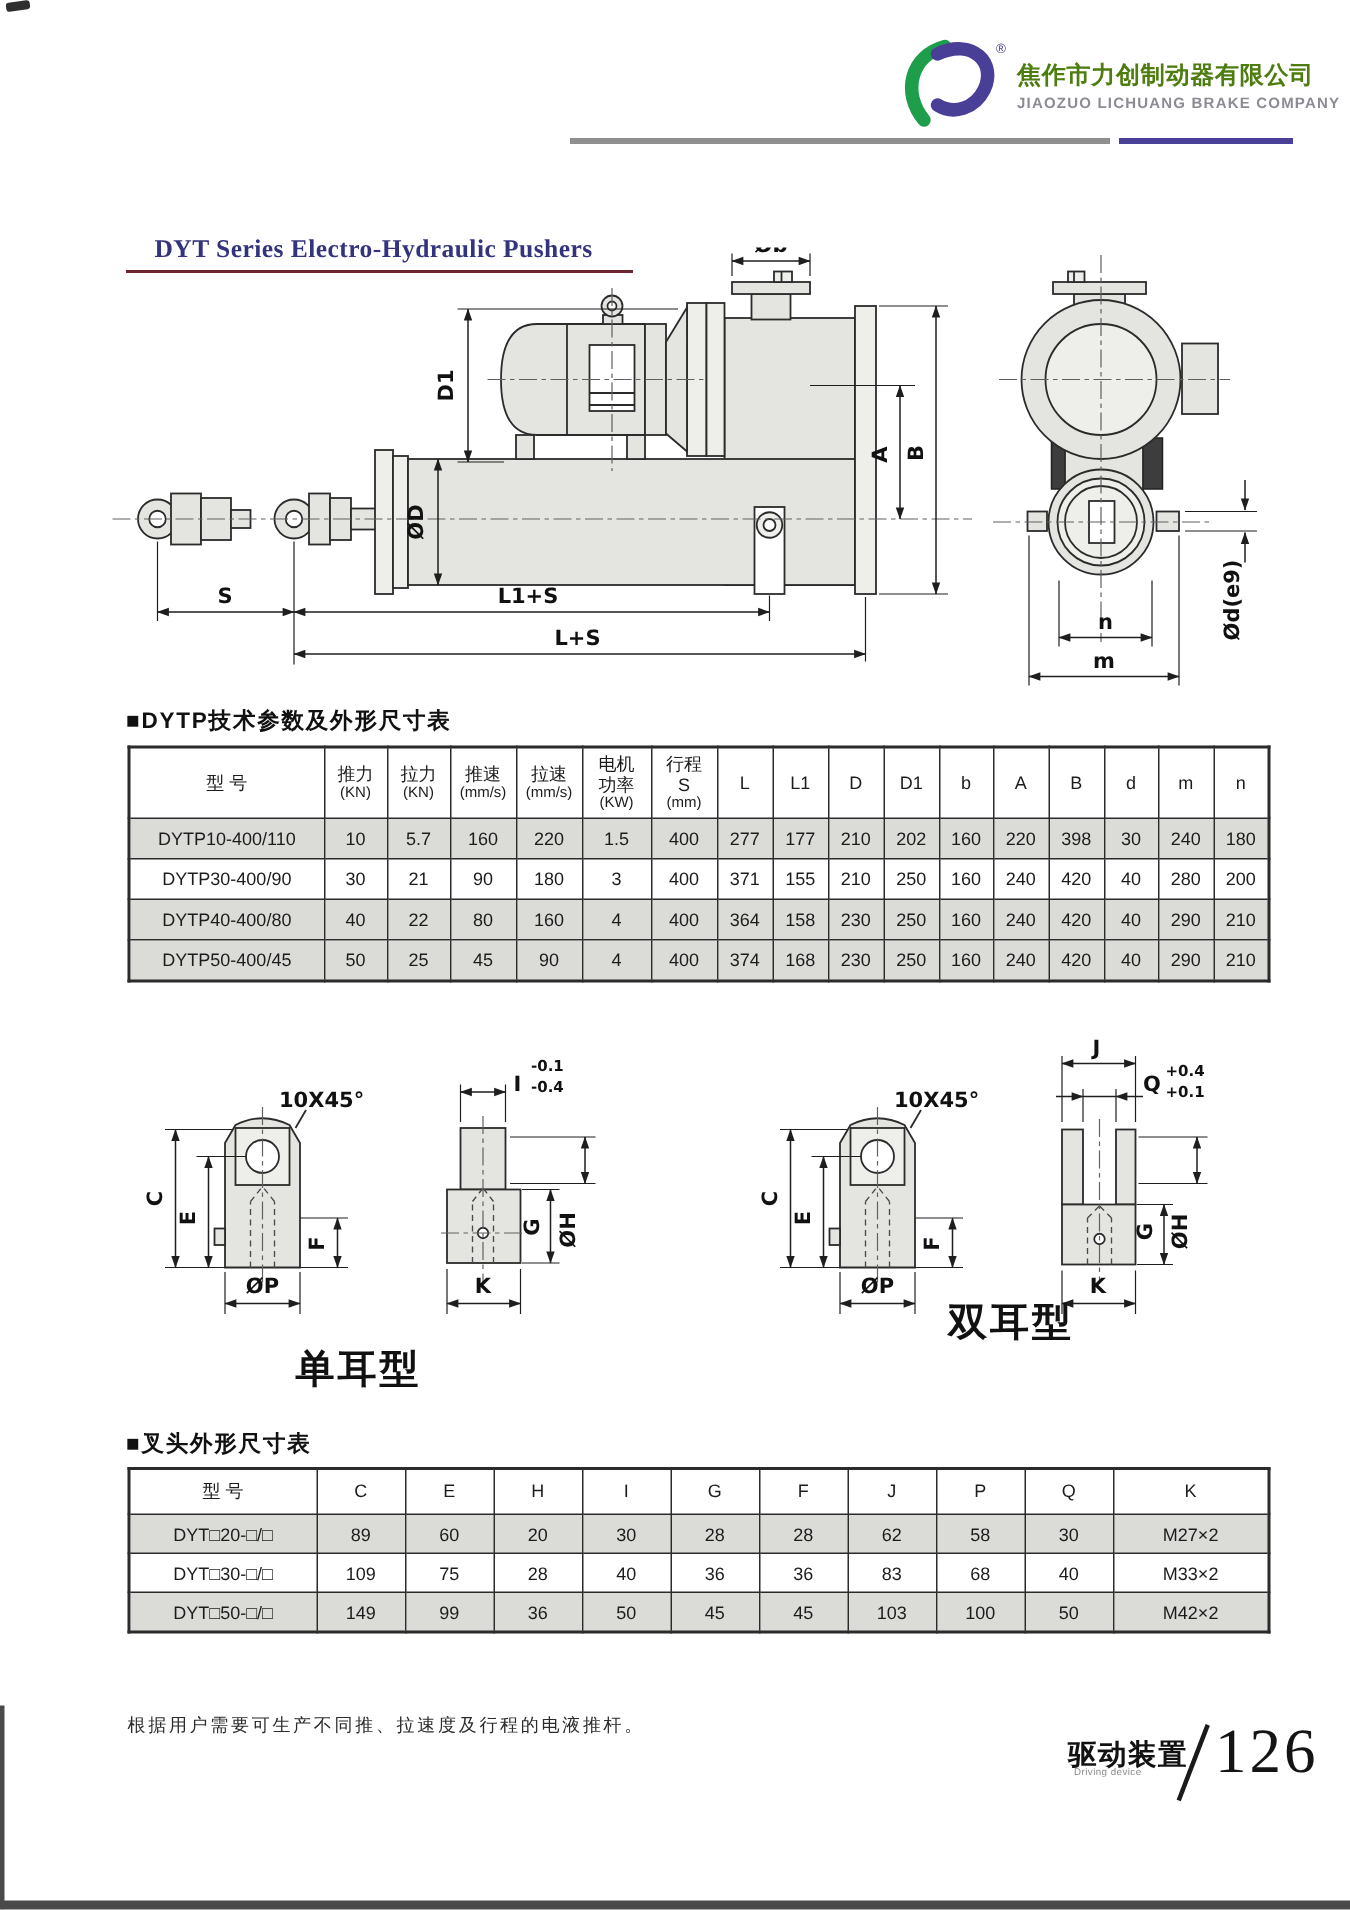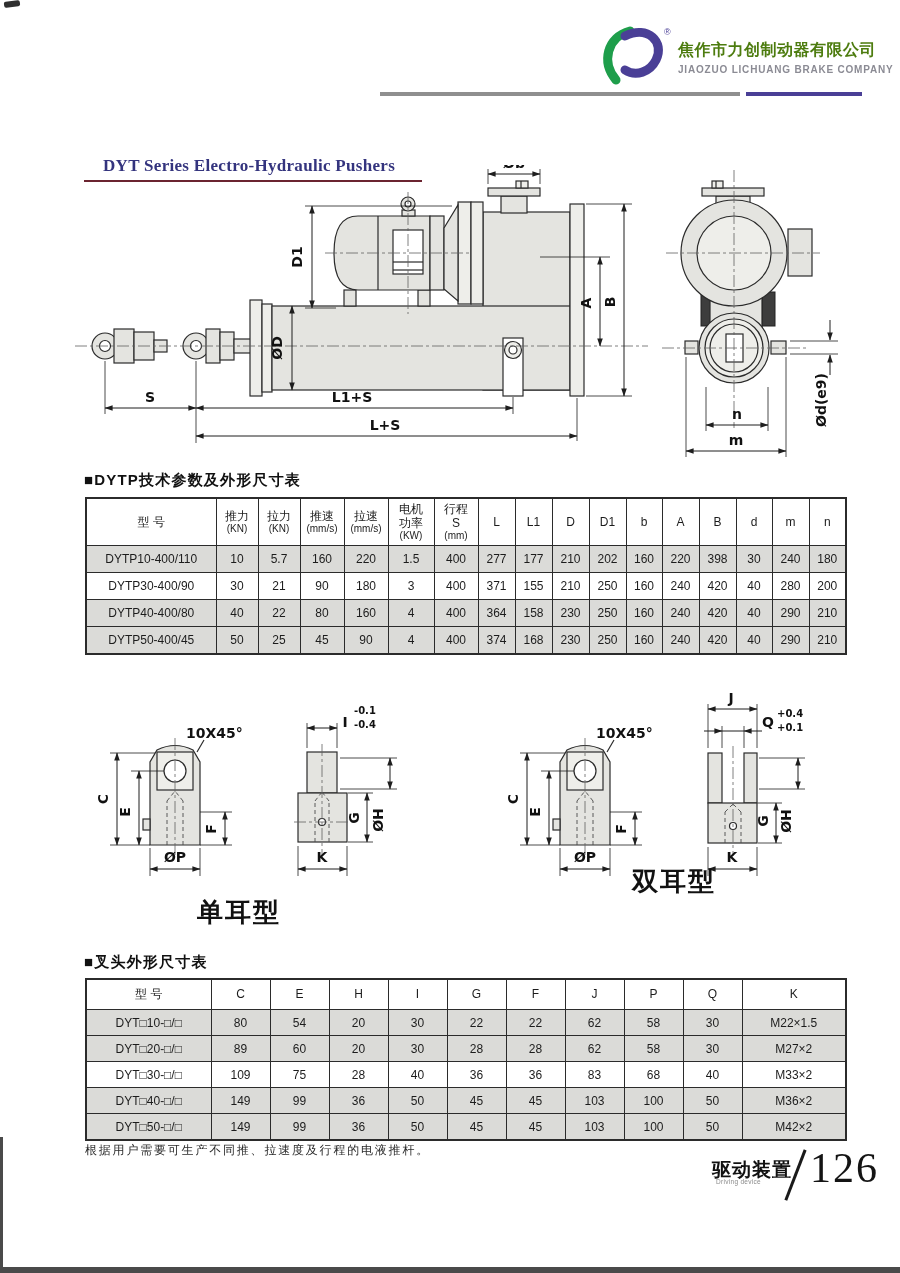--- a/index.html
+++ b/index.html
@@ -593,33 +593,20 @@
           <td>
             <div class="hl">Q</div>
           </td>
           <td>
             <div class="hl">K</div>
           </td>
         </tr>
       </thead>
       <tbody>
         <tr class="shaded">
-          <td>DYT□10-□/□</td>
-          <td>80</td>
-          <td>54</td>
-          <td>20</td>
-          <td>30</td>
-          <td>22</td>
-          <td>22</td>
-          <td>62</td>
-          <td>58</td>
-          <td>30</td>
-          <td>M22×1.5</td>
-        </tr>
-        <tr class="shaded">
           <td>DYT□20-□/□</td>
           <td>89</td>
           <td>60</td>
           <td>20</td>
           <td>30</td>
           <td>28</td>
           <td>28</td>
           <td>62</td>
           <td>58</td>
           <td>30</td>
@@ -632,33 +619,20 @@
           <td>28</td>
           <td>40</td>
           <td>36</td>
           <td>36</td>
           <td>83</td>
           <td>68</td>
           <td>40</td>
           <td>M33×2</td>
         </tr>
         <tr class="shaded">
-          <td>DYT□40-□/□</td>
-          <td>149</td>
-          <td>99</td>
-          <td>36</td>
-          <td>50</td>
-          <td>45</td>
-          <td>45</td>
-          <td>103</td>
-          <td>100</td>
-          <td>50</td>
-          <td>M36×2</td>
-        </tr>
-        <tr class="shaded">
           <td>DYT□50-□/□</td>
           <td>149</td>
           <td>99</td>
           <td>36</td>
           <td>50</td>
           <td>45</td>
           <td>45</td>
           <td>103</td>
           <td>100</td>
           <td>50</td>

